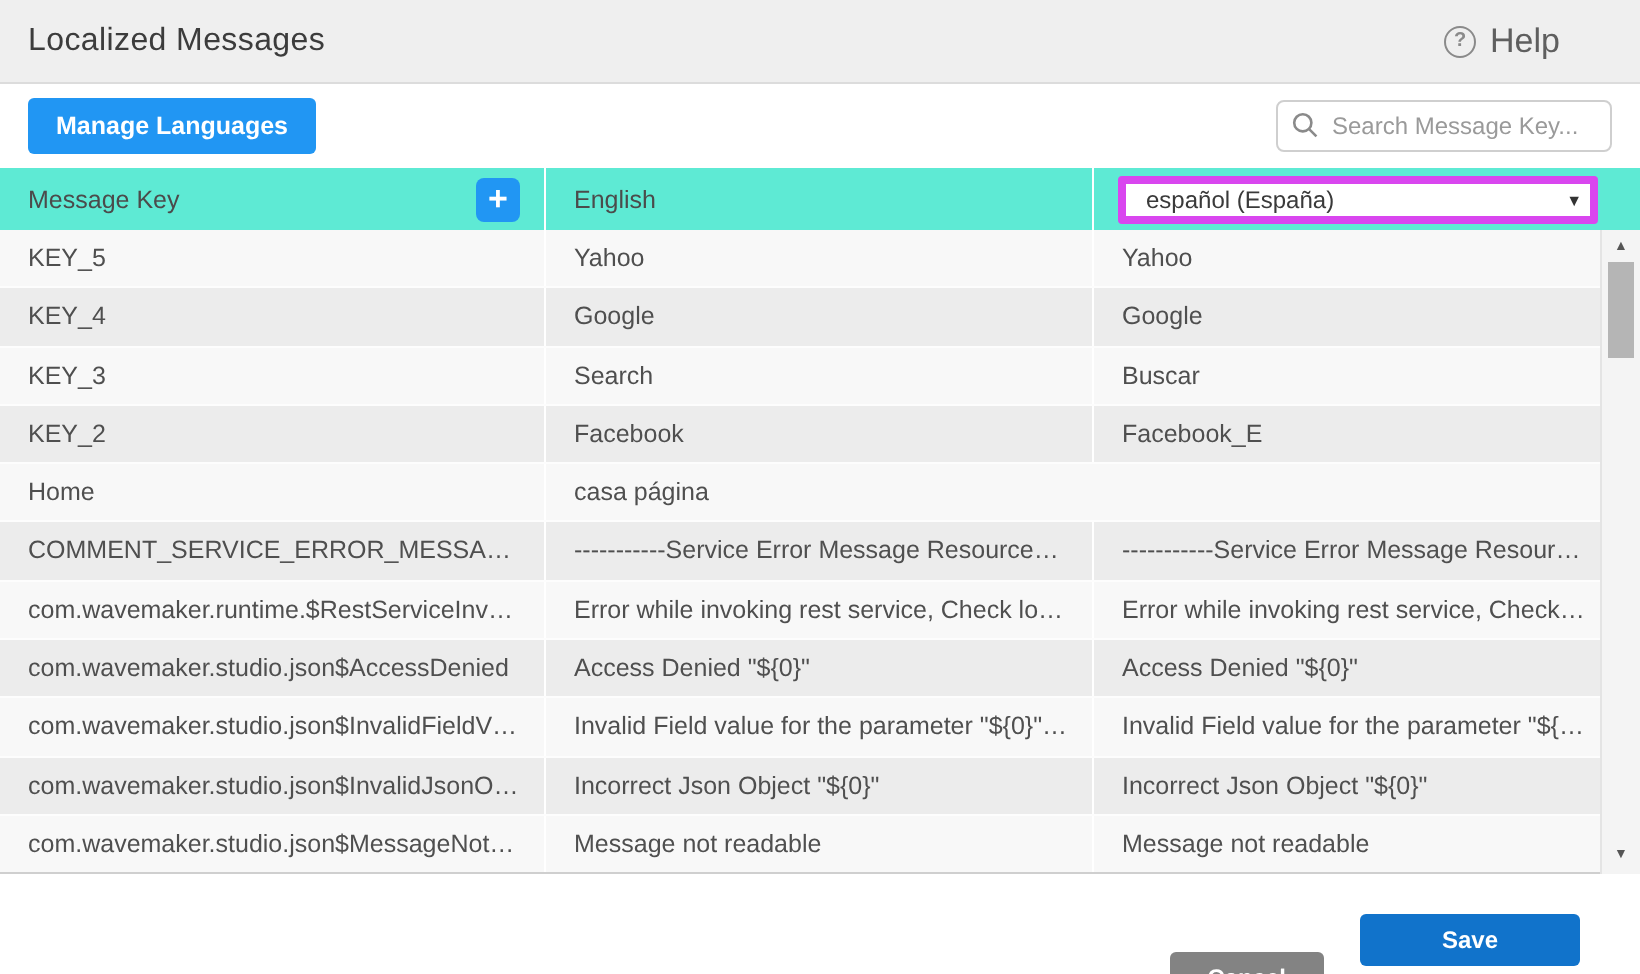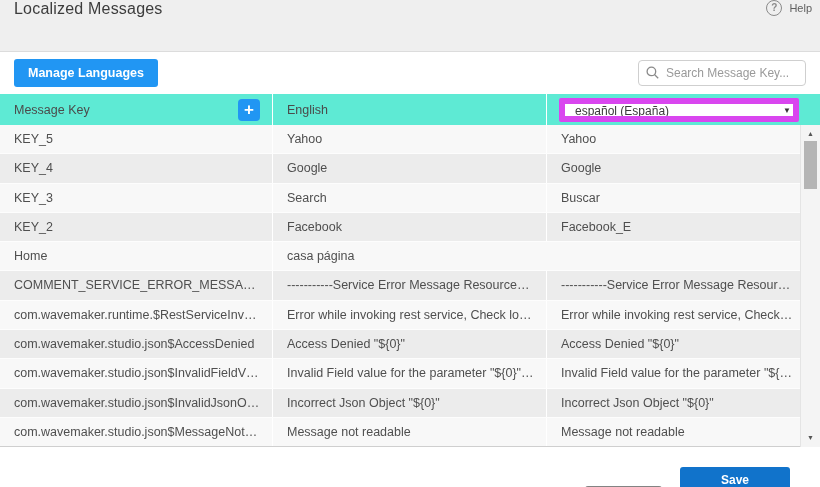--- a/index.html
+++ b/index.html
@@ -7,32 +7,32 @@
   body {
     font-family: "Liberation Sans", "DejaVu Sans", sans-serif;
     background: #ffffff;
     color: #4a4a4a;
     position: relative;
   }
   .app { width: 820px; height: 487px; display: flex; flex-direction: column; }
 
   
   .titlebar {
-    height: 52px; background: #efefef; border-bottom: 1px solid #dcdcdc;
-    display: flex; align-items: flex-start; justify-content: space-between;
-    padding: 0 8px 0 14px; flex: none;
+    height: 42px; background: #efefef; border-bottom: 1px solid #dcdcdc;
+    display: flex; align-items: center; justify-content: space-between;
+    padding: 0 40px 0 14px; flex: none;
   }
   .page-title { font-size: 16px; font-weight: 500; color: #3c3c3c; letter-spacing: .2px; }
   .help { display: flex; align-items: center; gap: 7px; cursor: pointer; }
   .help-icon {
     width: 16px; height: 16px; border: 1px solid #8a8a8a; border-radius: 50%;
     color: #8a8a8a; font-size: 10px; line-height: 14px; text-align: center;
     display: inline-block; font-weight: 700;
   }
-  .help-label { font-size: 11px; color: #5f5f5f; }
+  .help-label { font-size: 17px; color: #5f5f5f; }
 
   
   .toolbar {
     height: 42px; background: #ffffff; flex: none;
     display: flex; align-items: center; justify-content: space-between;
     padding: 0 14px;
   }
   .btn-manage {
     background: #2196f3; color: #fff; border: none; border-radius: 3px;
     font-size: 12.5px; font-weight: 700; padding: 7px 14px; cursor: pointer;
@@ -57,21 +57,21 @@
   .th { height: 100%; display: flex; align-items: center; padding: 0 12px 0 14px; border-right: 1px solid #ffffff; position: relative; }
   .th:last-child { border-right: none; padding-right: 22px; }
   .th-key { justify-content: space-between; }
   .btn-plus {
     width: 22px; height: 22px; background: #2196f3; border: none; border-radius: 4px;
     color: #fff; font-size: 17px; font-weight: 700; line-height: 20px; text-align: center;
     cursor: pointer; padding: 0; font-family: inherit;
   }
   .lang-select-wrap { position: relative; width: 240px; margin-left: -2px; }
   select.lang-select {
-    width: 100%; height: 24px; border: 6px solid #d946ef; border-radius: 2px;
+    width: 100%; height: 24px; border: 4px solid #d946ef; border-radius: 2px;
     background: #fff; font-size: 12px; color: #3a3a3a; padding: 0 22px 0 10px;
     appearance: none; -webkit-appearance: none; font-family: inherit; outline: none; cursor: pointer;
   }
   .select-caret {
     position: absolute; right: 8px; top: 8px; font-size: 8px; color: #333; pointer-events: none;
   }
 
   .tbody { flex: 1; overflow: hidden; position: relative; }
   .trow {
     display: grid; grid-template-columns: 273px 274px 1fr;

